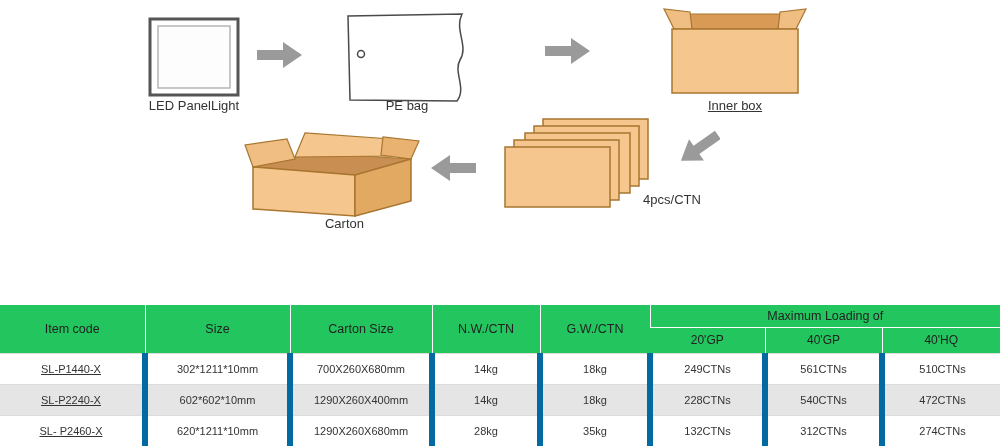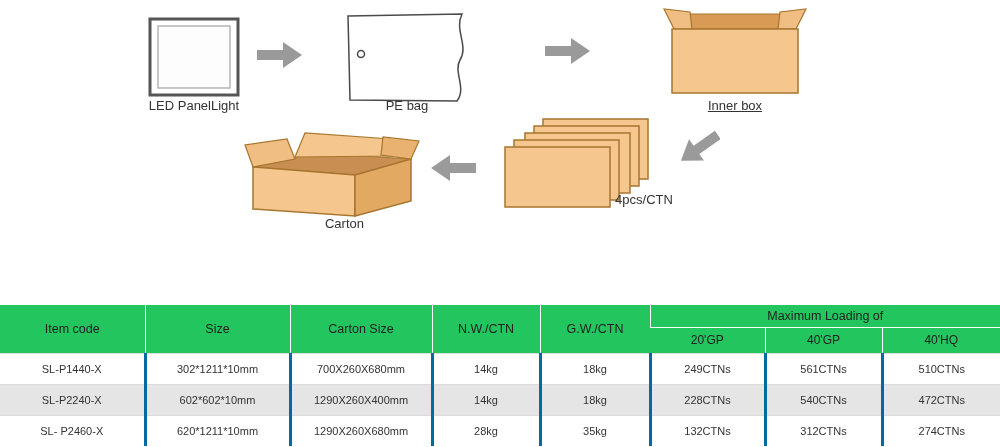--- a/index.html
+++ b/index.html
@@ -17,22 +17,22 @@
     border-collapse:collapse; table-layout:fixed; }
   .spec-table th, .spec-table td { text-align:center; vertical-align:middle;
     font-weight:normal; overflow:hidden; }
   .spec-table thead th { background:#22c55e; color:#222; font-size:12.5px;
     border-left:1px solid rgba(255,255,255,.55); }
   .spec-table thead th:first-child { border-left:none; }
   .spec-table thead tr.sub th { border-top:1px solid rgba(255,255,255,.45); font-size:12px; }
   .spec-table th.span-head { height:22px; }
   .spec-table thead tr.sub th { height:26px; }
   .spec-table tbody td { font-size:11px; height:31px; background:#fff;
-    border-left:3px solid #0369a1; border-top:1px solid #dcdcdc; }
-  .spec-table tbody td:first-child { border-left:none; }
+    border-left:6px solid #0369a1; border-top:1px solid #dcdcdc; }
+  .spec-table tbody td:first-child { border-left:none;text-decoration:underline; }
   .spec-table tbody tr.alt td { background:#e5e5e5; }
 </style>
 </head>
 <body>
 
 <div class="page">
 
   <div class="diagram">
 
     <svg class="abs" style="left:148px; top:17px;" width="92" height="80" viewBox="0 0 92 80">
@@ -67,21 +67,21 @@
       <polygon points="0,9 26,9 26,1 45,14 26,27 26,19 0,19" fill="#9a9a9a" transform="rotate(145 25 18)"></polygon>
     </svg>
 
     <svg class="abs" style="left:503px; top:116px;" width="150" height="95" viewBox="0 0 150 95">
       <rect x="40" y="3" width="105" height="60" fill="#f5c78e" stroke="#a8762f" stroke-width="1.5"></rect>
       <rect x="31" y="10" width="105" height="60" fill="#f5c78e" stroke="#a8762f" stroke-width="1.5"></rect>
       <rect x="22" y="17" width="105" height="60" fill="#f5c78e" stroke="#a8762f" stroke-width="1.5"></rect>
       <rect x="11" y="24" width="105" height="60" fill="#f5c78e" stroke="#a8762f" stroke-width="1.5"></rect>
       <rect x="2" y="31" width="105" height="60" fill="#f5c78e" stroke="#a8762f" stroke-width="1.5"></rect>
     </svg>
-    <div class="dlabel" style="left:604px; top:192px; width:80px;">4pcs/CTN</div>
+    <div class="dlabel" style="left:632px; top:192px; width:80px;">4pcs/CTN</div>
 
     <svg class="abs" style="left:430px; top:154px;" width="46" height="28" viewBox="0 0 46 28">
       <polygon points="46,9 20,9 20,1 1,14 20,27 20,19 46,19" fill="#9a9a9a"></polygon>
     </svg>
 
     <svg class="abs" style="left:243px; top:123px;" width="180" height="96" viewBox="0 0 180 96">
       <polygon points="10,44 70,30 168,36 112,52" fill="#c98f52" stroke="#a8762f" stroke-width="1.2"></polygon>
       <polygon points="10,44 2,22 44,16 52,36" fill="#f0bd82" stroke="#a8762f" stroke-width="1.2"></polygon>
       <polygon points="52,34 62,10 148,16 150,33" fill="#f5c78e" stroke="#a8762f" stroke-width="1.2"></polygon>
       <polygon points="168,36 176,18 140,14 138,32" fill="#eab270" stroke="#a8762f" stroke-width="1.2"></polygon>

